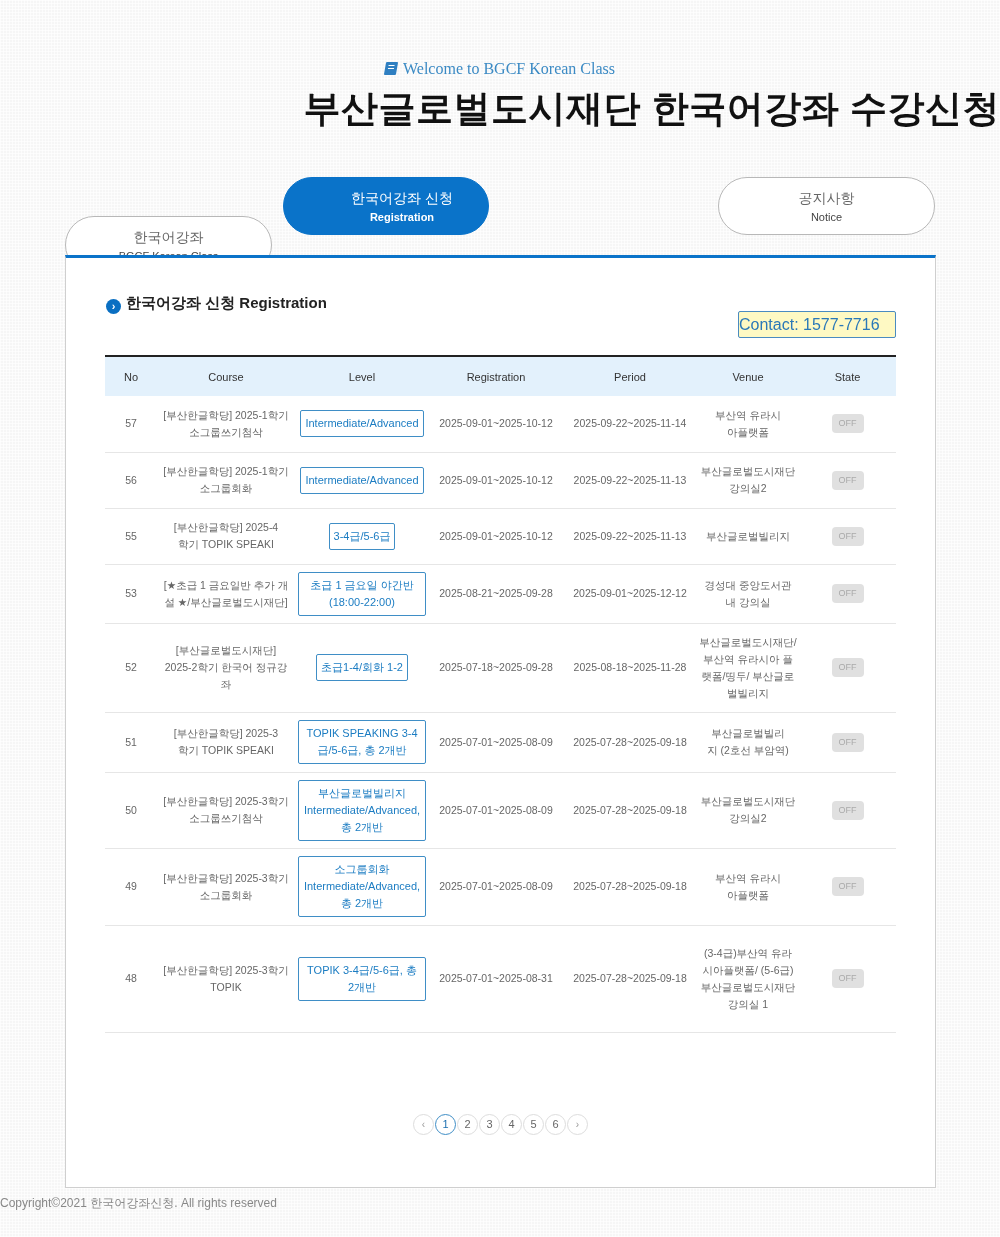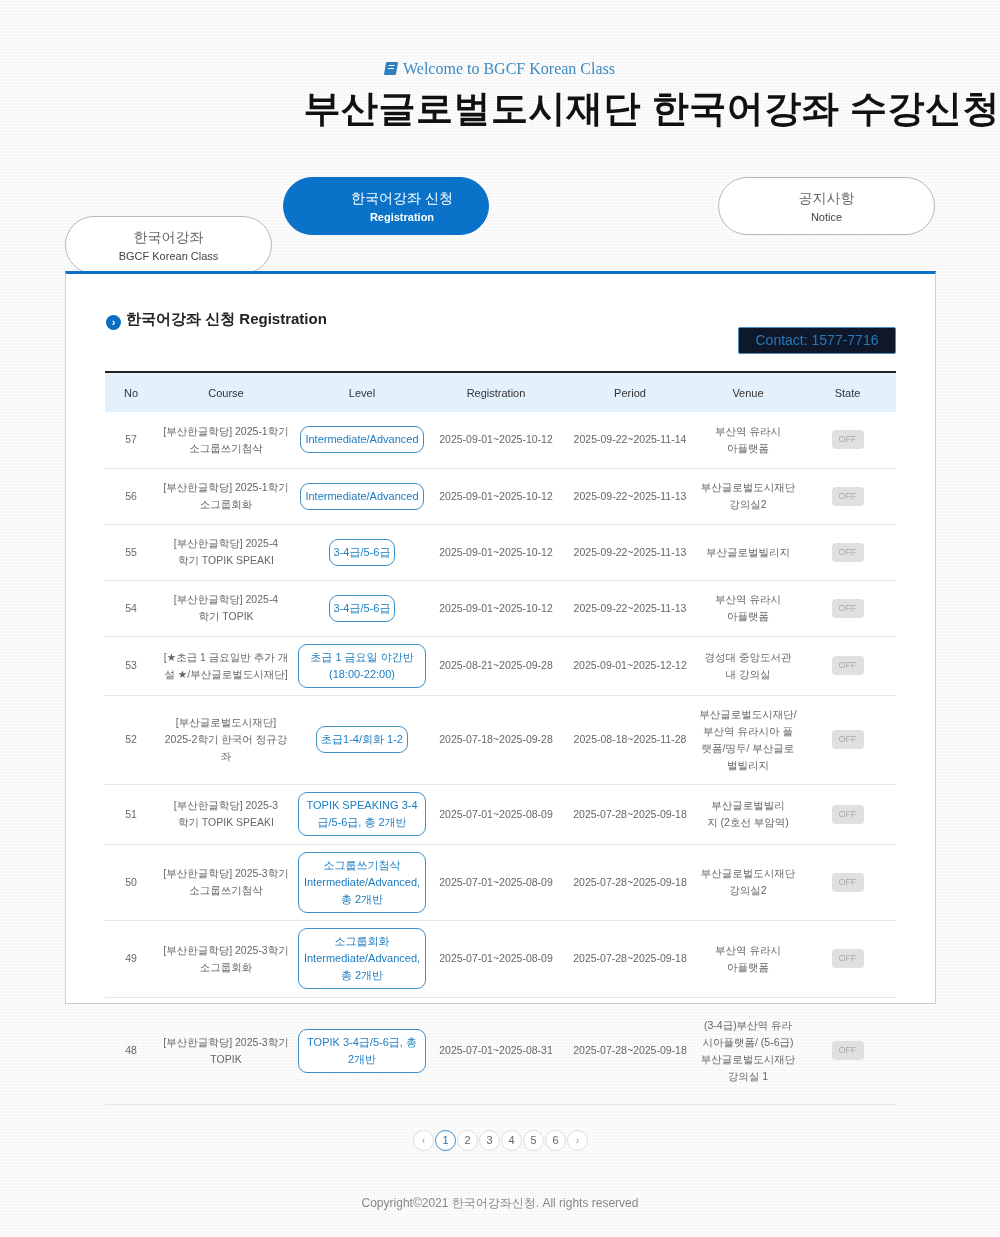--- a/index.html
+++ b/index.html
@@ -39,72 +39,72 @@
     position: absolute; top: 0; height: 58px;
     border: 1px solid #b8b8b8; border-radius: 29px; background: #fff;
     text-align: center; cursor: pointer;
   }
   .tab .ko { display: block; margin-top: 12px; font-size: 14px; color: #666; }
   .tab .en { display: block; margin-top: 3px; font-size: 11px; color: #444; }
   .tab.active { background: #0a73c9; border-color: #0a73c9; }
   .tab.active .ko, .tab.active .en { color: #fff; margin-left: 32px; }
   .tab.active .en { font-weight: 700; }
   .panel {
-    position: absolute; top: 255px; left: 65px; width: 871px; height: 733px;
-    background: #fff; border: 1px solid #cfcfcf; border-top: 3px solid #0a73c9; margin-top: 16px;
+    position: absolute; top: 255px; left: 65px; width: 871px; height: 933px;
+    background: #fff; border: 1px solid #cfcfcf; border-top: 3px solid #0a73c9;
   }
   .section-title {
     position: absolute; top: 36px; left: 40px; font-size: 15px; font-weight: 700; color: #222;
   }
   .section-title .chev {
     display: inline-block; width: 15px; height: 15px; border-radius: 50%;
     background: #0a6fc2; color: #fff; font-size: 11px; line-height: 15px;
     text-align: center; vertical-align: -2px; margin-right: 5px; font-weight: 700;
   }
   .contact {
     position: absolute; top: 53px; left: 672px; width: 158px; height: 27px;
-    border: 1px solid #4a8bc0; border-radius: 2px; background: #0f172a;
-    color: #2a78b8; font-size: 14px; text-align: center; line-height: 25px; cursor: pointer;
+    border: 1px solid #4a8bc0; border-radius: 2px; background: #fef9c3;
+    color: #2a78b8; font-size: 16px; line-height: 25px; cursor: pointer;
   }
   table {
     position: absolute; top: 97px; left: 39px; width: 791px;
     border-collapse: collapse; table-layout: fixed;
   }
   thead tr { height: 40px; }
   thead th {
     background: #e3f1fc; border-top: 2px solid #222;
     font-size: 11px; font-weight: 400; color: #333;
   }
   tbody td {
     border-bottom: 1px solid #e6e6e6; text-align: center; vertical-align: middle;
     font-size: 10.5px; color: #666; line-height: 17px;
   }
   .col-no { width: 52px; } .col-course { width: 138px; } .col-level { width: 134px; }
   .col-reg { width: 134px; } .col-per { width: 134px; } .col-ven { width: 102px; } .col-state { width: 97px; }
   .course { padding: 0 4px; }
   .level {
-    display: inline-block; border: 1px solid #3f8ec6; border-radius: 9px;
+    display: inline-block; border: 1px solid #3f8ec6; border-radius: 2px;
     color: #1b7cc2; font-size: 11px; line-height: 17px; padding: 4px 4px; background: #fff;
   }
   .level.wide { width: 128px; }
   .venue { padding: 0 2px; }
   .state {
     display: inline-block; width: 32px; height: 19px; background: #e0e0e0;
     border-radius: 4px; font-size: 9px; color: #aaa; line-height: 19px;
   }
   .pagination { position: absolute; top: 856px; left: 0; width: 869px; text-align: center; font-size: 0; }
   .page {
     display: inline-block; width: 21px; height: 21px; border-radius: 50%;
     border: 1px solid #ddd; background: #fff; font-size: 11px; color: #666;
     line-height: 19px; text-align: center; margin: 0 0.5px; cursor: pointer;
   }
   .page.active { border-color: #3f8ec6; color: #1b6fb0; }
   .page.arrow { color: #999; font-size: 10px; }
   .footer {
-    position: absolute; top: 1195px; left: 0; width: 1000px; text-align: center;
+    position: absolute; top: 1195px; left: 0; width: 1000px; text-align: left;
     font-size: 12px; color: #888;
   }
 </style>
 </head>
 <body>
 
 <div class="welcome">
   <span class="book"></span><span>Welcome to BGCF Korean Class</span>
 </div>
 <h1 class="main-title">부산글로벌도시재단 한국어강좌 수강신청</h1>
@@ -172,29 +172,20 @@
       </tr>
       <tr style="height:56px">
         <td>55</td>
         <td class="course" style="padding:0 14px">[부산한글학당] 2025-4학기 TOPIK SPEAKI</td>
         <td><span class="level">3-4급/5-6급</span></td>
         <td>2025-09-01~2025-10-12</td>
         <td>2025-09-22~2025-11-13</td>
         <td class="venue">부산글로벌빌리지</td>
         <td><span class="state">OFF</span></td>
       </tr>
-      <tr style="height:56px">
-        <td>54</td>
-        <td class="course" style="padding:0 14px">[부산한글학당] 2025-4학기 TOPIK</td>
-        <td><span class="level">3-4급/5-6급</span></td>
-        <td>2025-09-01~2025-10-12</td>
-        <td>2025-09-22~2025-11-13</td>
-        <td class="venue" style="padding:0 14px">부산역 유라시아플랫폼</td>
-        <td><span class="state">OFF</span></td>
-      </tr>
       <tr style="height:59px">
         <td>53</td>
         <td class="course">[★초급 1 금요일반 추가 개설 ★/부산글로벌도시재단]</td>
         <td><span class="level wide">초급 1 금요일 야간반 (18:00-22:00)</span></td>
         <td>2025-08-21~2025-09-28</td>
         <td>2025-09-01~2025-12-12</td>
         <td class="venue">경성대 중앙도서관 내 강의실</td>
         <td><span class="state">OFF</span></td>
       </tr>
       <tr style="height:89px">
@@ -211,21 +202,21 @@
         <td class="course" style="padding:0 14px">[부산한글학당] 2025-3학기 TOPIK SPEAKI</td>
         <td><span class="level wide">TOPIK SPEAKING 3-4급/5-6급, 총 2개반</span></td>
         <td>2025-07-01~2025-08-09</td>
         <td>2025-07-28~2025-09-18</td>
         <td class="venue" style="padding:4px 10px">부산글로벌빌리지 (2호선 부암역)</td>
         <td><span class="state">OFF</span></td>
       </tr>
       <tr style="height:76px">
         <td>50</td>
         <td class="course">[부산한글학당] 2025-3학기 소그룹쓰기첨삭</td>
-        <td><span class="level wide">소그룹쓰기첨삭 Intermediate/Advanced, 총 2개반</span></td>
+        <td><span class="level wide">부산글로벌빌리지 Intermediate/Advanced, 총 2개반</span></td>
         <td>2025-07-01~2025-08-09</td>
         <td>2025-07-28~2025-09-18</td>
         <td class="venue">부산글로벌도시재단 강의실2</td>
         <td><span class="state">OFF</span></td>
       </tr>
       <tr style="height:77px">
         <td>49</td>
         <td class="course">[부산한글학당] 2025-3학기 소그룹회화</td>
         <td><span class="level wide">소그룹회화 Intermediate/Advanced, 총 2개반</span></td>
         <td>2025-07-01~2025-08-09</td>

